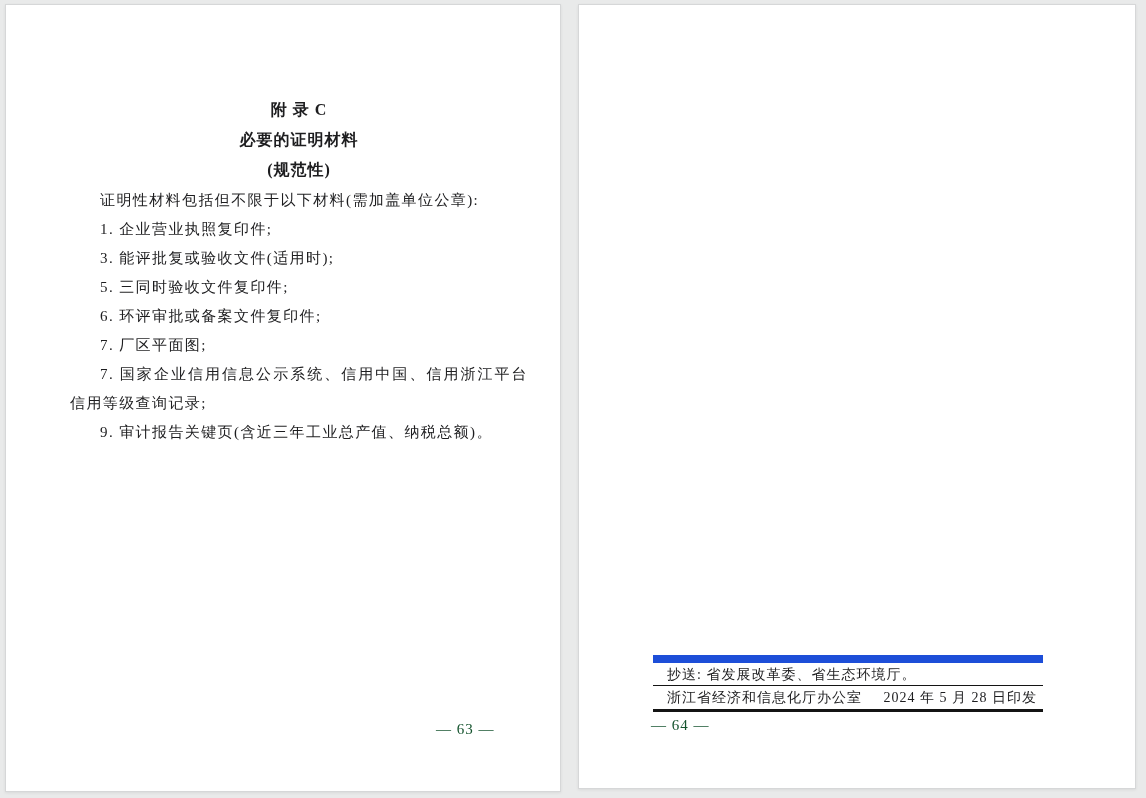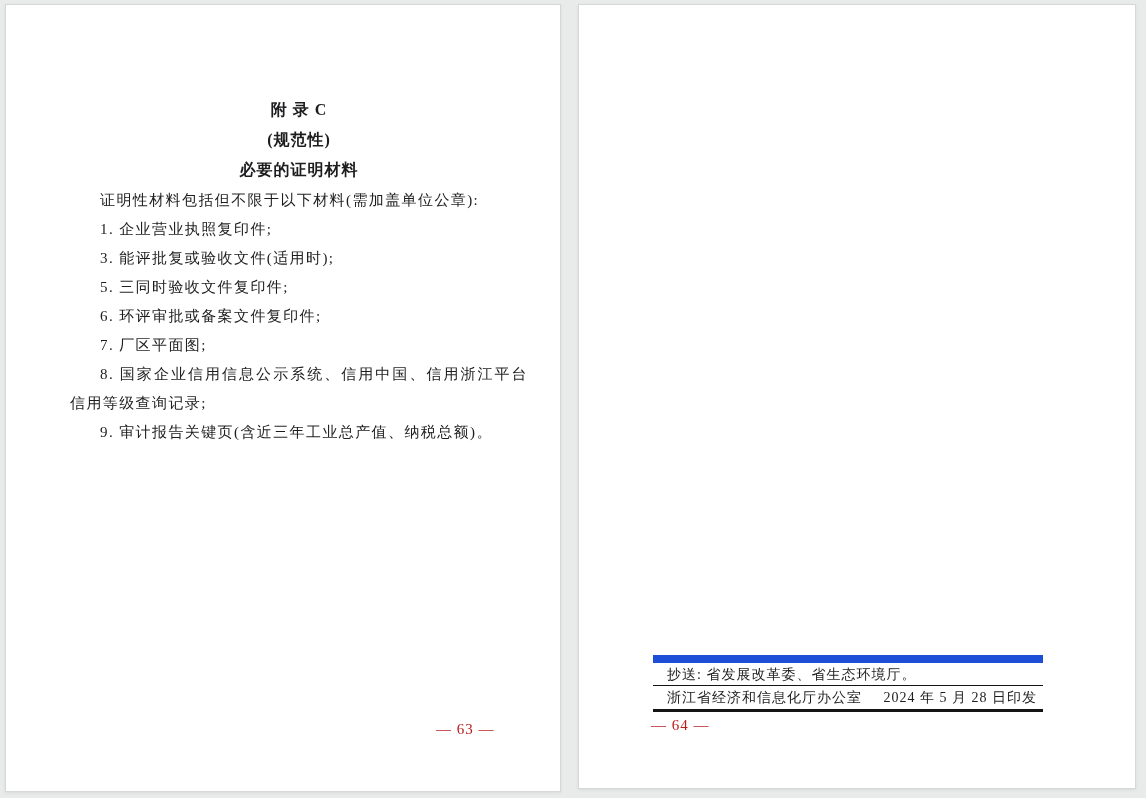--- a/index.html
+++ b/index.html
@@ -42,21 +42,21 @@
     text-indent: 2em;
     letter-spacing: 1.4px;
     text-align: justify;
   }
   .doc-para.first { margin-top: 1px; }
 
   .page-num {
     position: absolute;
     font-size: 15px;
     letter-spacing: 1px;
-    color: #b91c1c;
+    color: #14532d;
   }
   .page-num-left  { left: 430px; top: 716px; }
   .page-num-right { left: 72px;  top: 712px; }
 
   
   .footer-table {
     position: absolute;
     left: 74px; top: 650px; width: 390px;
     border-top: 8px solid #1d4ed8;
     border-bottom: 3px solid #141414;
@@ -77,29 +77,29 @@
   }
 </style>
 </head>
 <body>
 
 <div class="canvas">
 
   <div class="page page-left">
     <div class="doc-content">
       <div class="doc-heading">附 录 C</div>
+      <div class="doc-heading">必要的证明材料</div>
       <div class="doc-heading">(规范性)</div>
-      <div class="doc-heading">必要的证明材料</div>
       <p class="doc-para first">证明性材料包括但不限于以下材料(需加盖单位公章):</p>
       <p class="doc-para">1. 企业营业执照复印件;</p>
       <p class="doc-para">3. 能评批复或验收文件(适用时);</p>
       <p class="doc-para">5. 三同时验收文件复印件;</p>
       <p class="doc-para">6. 环评审批或备案文件复印件;</p>
       <p class="doc-para">7. 厂区平面图;</p>
-      <p class="doc-para">8. 国家企业信用信息公示系统、信用中国、信用浙江平台信用等级查询记录;</p>
+      <p class="doc-para">7. 国家企业信用信息公示系统、信用中国、信用浙江平台信用等级查询记录;</p>
       <p class="doc-para">9. 审计报告关键页(含近三年工业总产值、纳税总额)。</p>
     </div>
     <div class="page-num page-num-left">— 63 —</div>
   </div>
 
   <div class="page page-right">
     <div class="footer-table">
       <div class="footer-row-cc">抄送: 省发展改革委、省生态环境厅。</div>
       <div class="footer-row-issue">
         <span>浙江省经济和信息化厅办公室</span>

